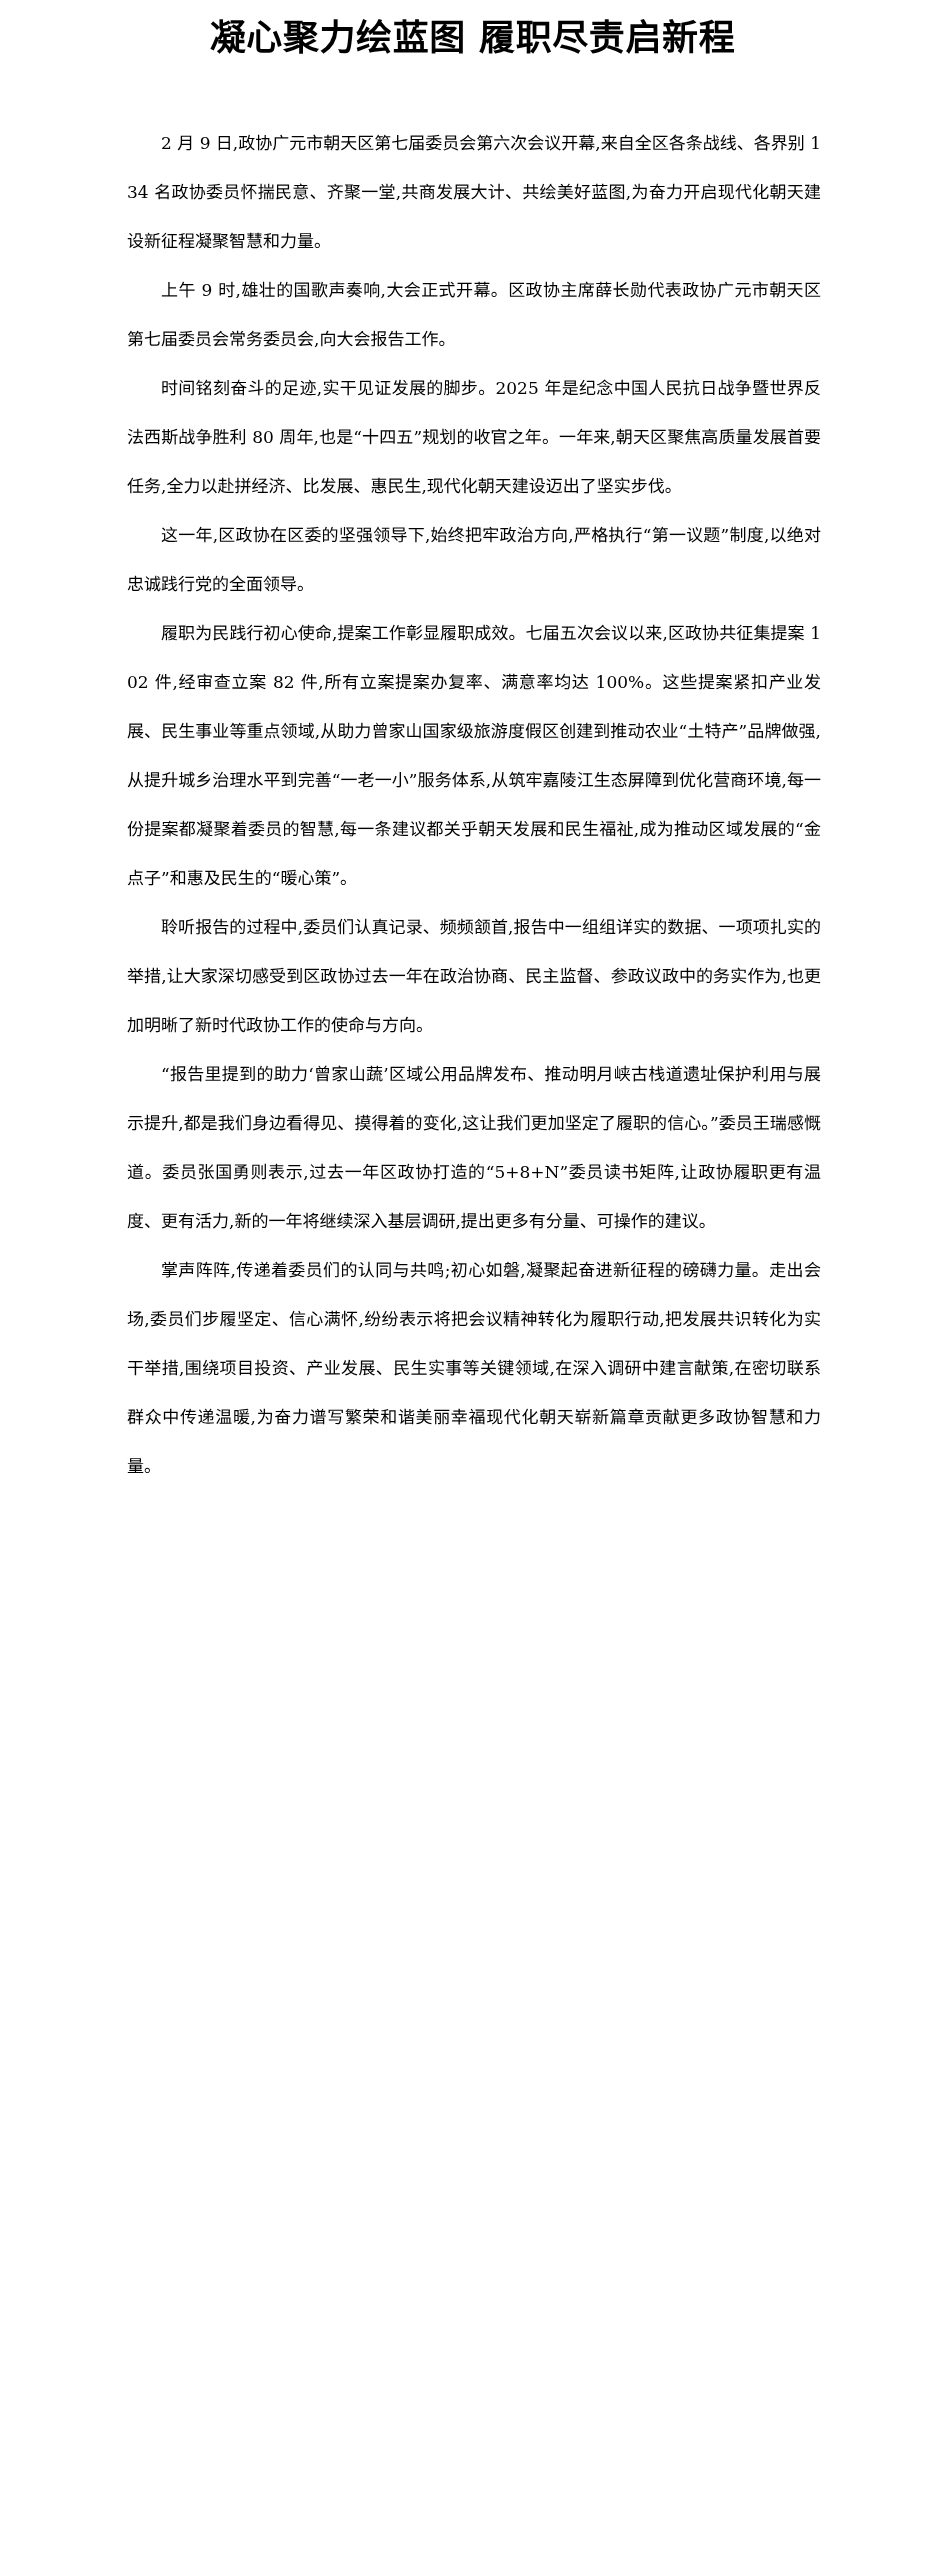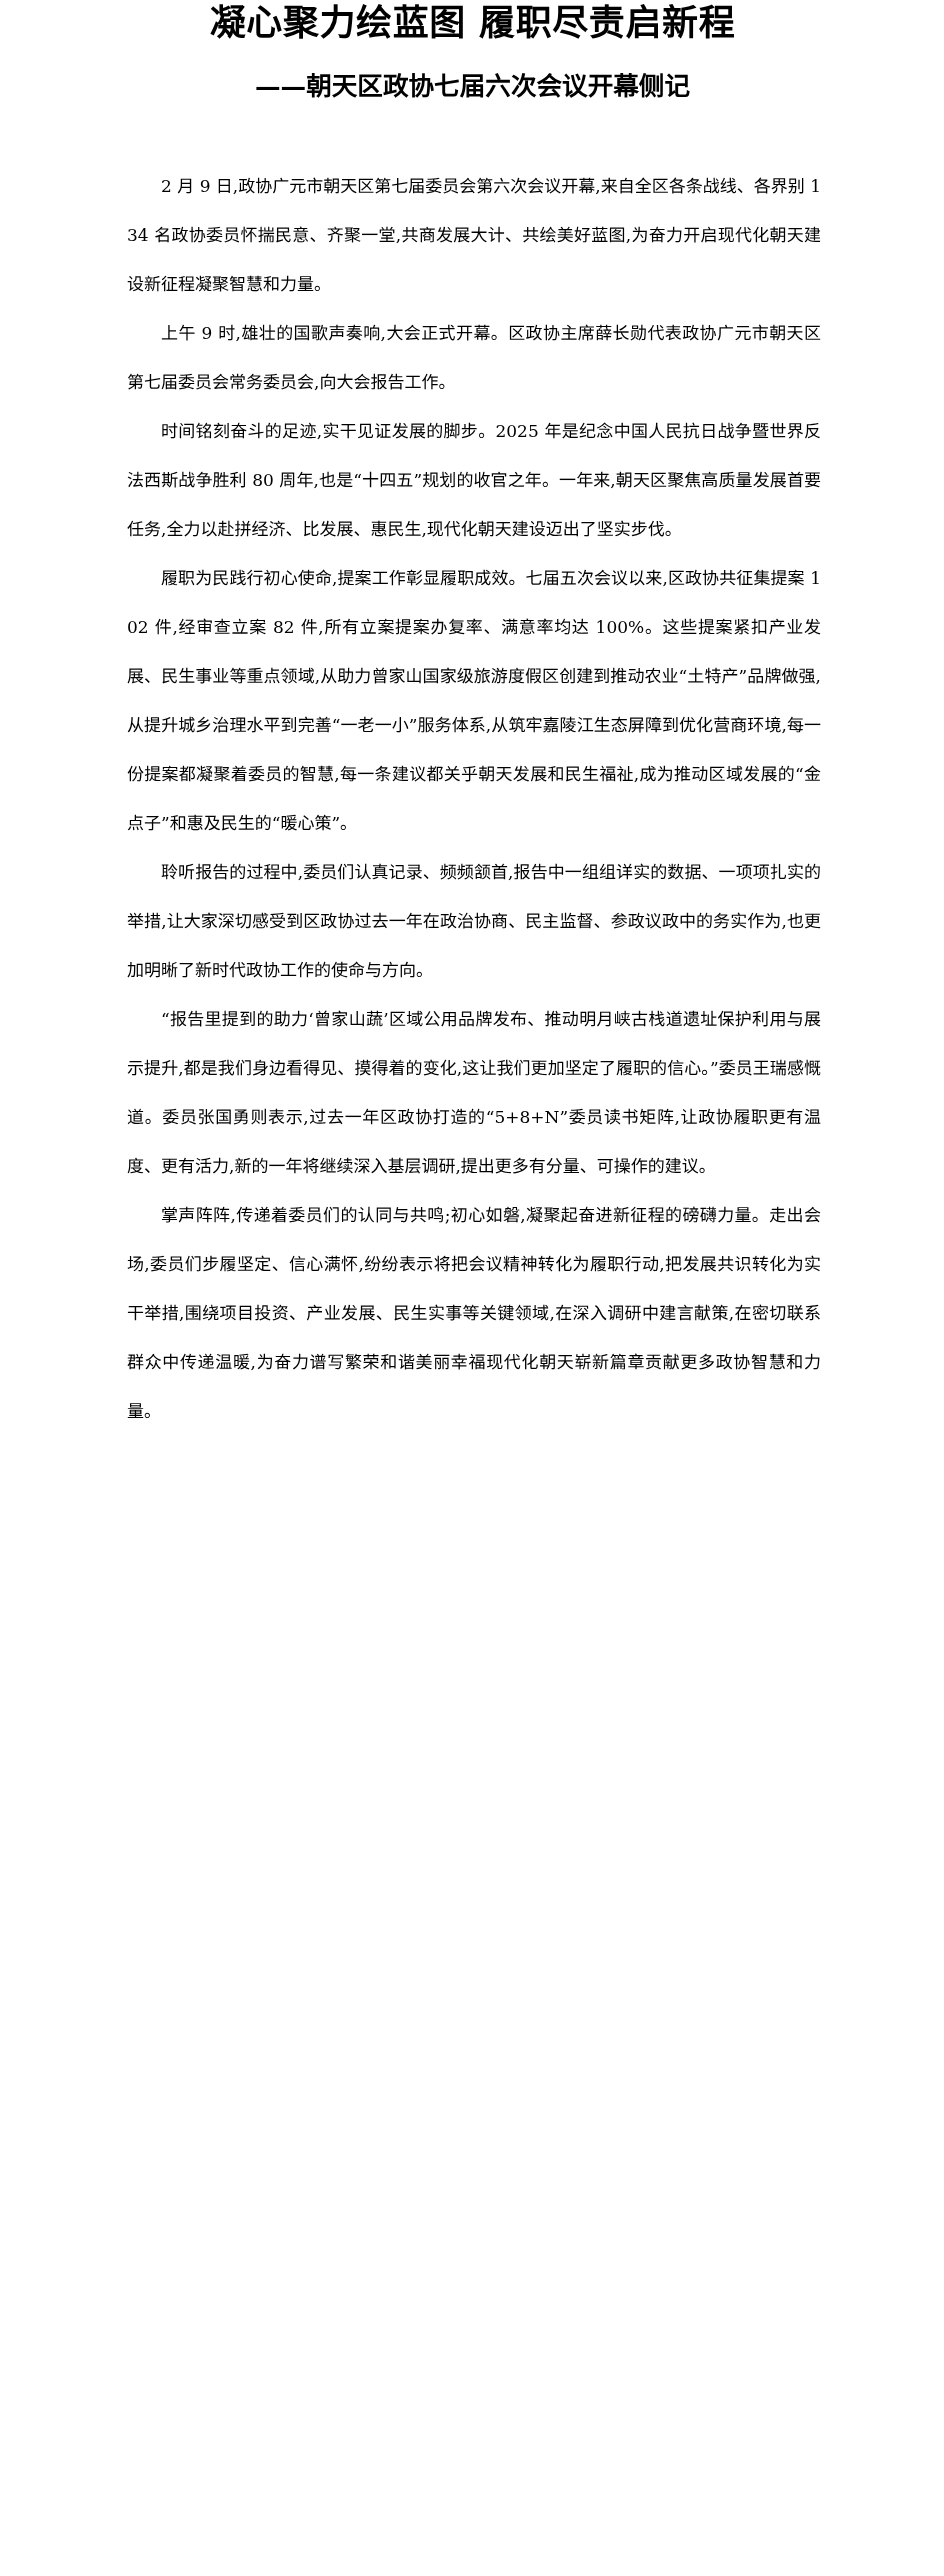--- a/index.html
+++ b/index.html
@@ -11,21 +11,21 @@
   .page {
     position: relative;
     width: 945px;
     height: 2576px;
     box-sizing: border-box;
     margin: 0 auto;
     background: #ffffff;
     color: #000000;
     overflow: hidden;
     font-family: "DejaVu Serif", "Liberation Serif", serif;
-    padding-top: 1px;
+    padding-top: 16px;
   }
   .title {
     margin: 0;
     text-align: center;
     font-size: 36px;
     line-height: 43px;
     font-weight: 700;
     letter-spacing: 0.6px;
   }
   .subtitle {
@@ -46,25 +46,25 @@
     text-justify: inter-ideograph;
     text-indent: 2em;
     word-break: break-all;
   }
 </style>
 </head>
 <body>
 
 <div class="page">
   <h1 class="title">凝心聚力绘蓝图 履职尽责启新程</h1>
-  <h2 class="subtitle">——朝天区政协七届六次会议开幕侧记</h2>
 
   <div class="article">
     <p>2 月 9 日,政协广元市朝天区第七届委员会第六次会议开幕,来自全区各条战线、各界别 134 名政协委员怀揣民意、齐聚一堂,共商发展大计、共绘美好蓝图,为奋力开启现代化朝天建设新征程凝聚智慧和力量。</p>
     <p>上午 9 时,雄壮的国歌声奏响,大会正式开幕。区政协主席薛长勋代表政协广元市朝天区第七届委员会常务委员会,向大会报告工作。</p>
     <p>时间铭刻奋斗的足迹,实干见证发展的脚步。2025 年是纪念中国人民抗日战争暨世界反法西斯战争胜利 80 周年,也是“十四五”规划的收官之年。一年来,朝天区聚焦高质量发展首要任务,全力以赴拼经济、比发展、惠民生,现代化朝天建设迈出了坚实步伐。</p>
+    <p>这一年,区政协在区委的坚强领导下,始终把牢政治方向,严格执行“第一议题”制度,以绝对忠诚践行党的全面领导。</p>
     <p>履职为民践行初心使命,提案工作彰显履职成效。七届五次会议以来,区政协共征集提案 102 件,经审查立案 82 件,所有立案提案办复率、满意率均达 100%。这些提案紧扣产业发展、民生事业等重点领域,从助力曾家山国家级旅游度假区创建到推动农业“土特产”品牌做强,从提升城乡治理水平到完善“一老一小”服务体系,从筑牢嘉陵江生态屏障到优化营商环境,每一份提案都凝聚着委员的智慧,每一条建议都关乎朝天发展和民生福祉,成为推动区域发展的“金点子”和惠及民生的“暖心策”。</p>
     <p>聆听报告的过程中,委员们认真记录、频频颔首,报告中一组组详实的数据、一项项扎实的举措,让大家深切感受到区政协过去一年在政治协商、民主监督、参政议政中的务实作为,也更加明晰了新时代政协工作的使命与方向。</p>
     <p>“报告里提到的助力‘曾家山蔬’区域公用品牌发布、推动明月峡古栈道遗址保护利用与展示提升,都是我们身边看得见、摸得着的变化,这让我们更加坚定了履职的信心。”委员王瑞感慨道。委员张国勇则表示,过去一年区政协打造的“5+8+N”委员读书矩阵,让政协履职更有温度、更有活力,新的一年将继续深入基层调研,提出更多有分量、可操作的建议。</p>
     <p>掌声阵阵,传递着委员们的认同与共鸣;初心如磐,凝聚起奋进新征程的磅礴力量。走出会场,委员们步履坚定、信心满怀,纷纷表示将把会议精神转化为履职行动,把发展共识转化为实干举措,围绕项目投资、产业发展、民生实事等关键领域,在深入调研中建言献策,在密切联系群众中传递温暖,为奋力谱写繁荣和谐美丽幸福现代化朝天崭新篇章贡献更多政协智慧和力量。</p>
   </div>
 </div>
 
 
 </body></html>

